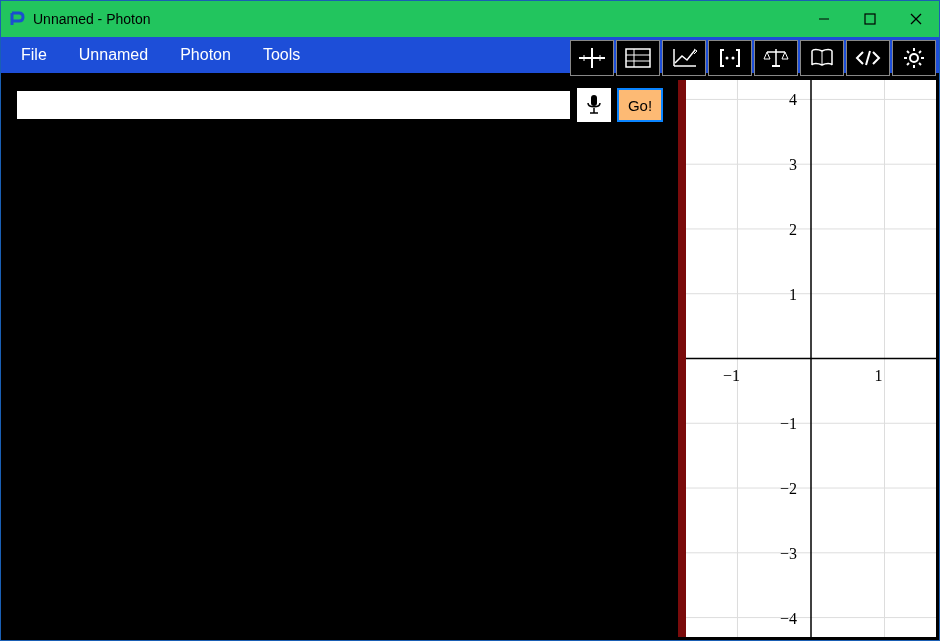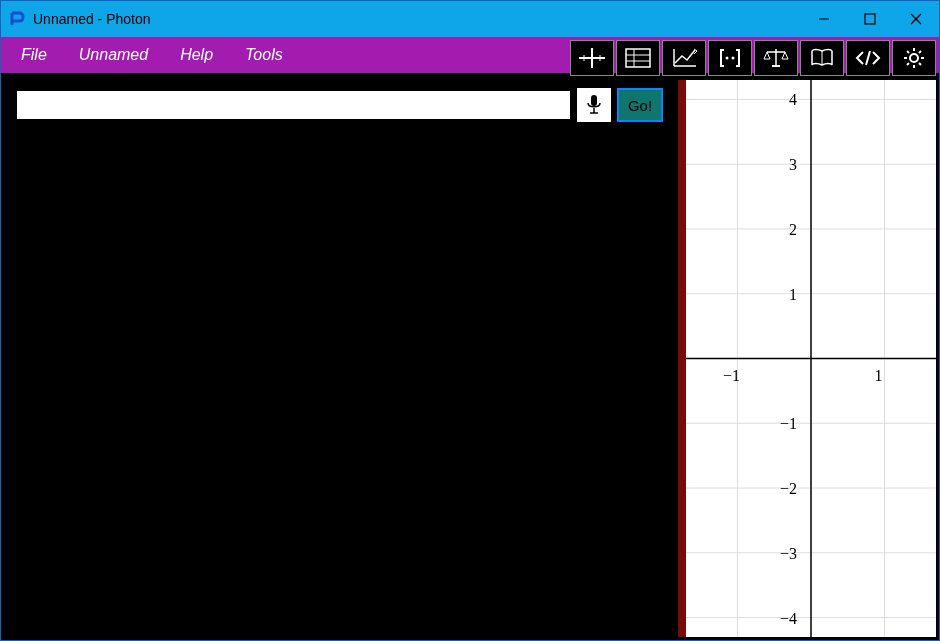--- a/index.html
+++ b/index.html
@@ -6,47 +6,46 @@
 body {
   width: 940px;
   height: 641px;
   font-family: "Segoe UI", Tahoma, sans-serif;
   background: #000;
   overflow: hidden;
   border: 1px solid #1a5fb4;
 }
 .titlebar {
   height: 36px;
-  background: #0ea5e9;
+  background: #22c55e;
   display: flex;
   align-items: center;
   padding-left: 8px;
   position: relative;
 }
 .titlebar .app-icon {
   width: 16px; height: 16px; margin-right: 8px;
 }
 .titlebar .title { font-size: 14px; color: #000; }
 .win-controls {
   position: absolute; right: 0; top: 0; height: 36px;
   display: flex;
 }
 .win-btn {
   width: 46px; height: 36px; display: flex;
   align-items: center; justify-content: center;
   color: #000;
 }
 .menubar {
   height: 36px;
-  background: #a21caf;
+  background: #1d4ed8;
   display: flex;
   align-items: center;
   padding: 0 20px;
   gap: 32px;
-  font-style: italic;
 }
 .menu-item {
   color: #fff; font-size: 16px; cursor: pointer;
 }
 .toolbar-icons {
   position: absolute; right: 4px; top: 40px;
   display: flex; gap: 2px;
 }
 .tool-icon {
   width: 44px; height: 36px;
@@ -69,21 +68,21 @@
   background: #fff; border: 1px solid #000;
   font-size: 14px; padding: 0 6px;
 }
 .mic-btn {
   width: 34px; height: 34px; background: #fff;
   display: flex; align-items: center; justify-content: center;
   cursor: pointer;
 }
 .go-btn {
   width: 46px; height: 34px;
-  background: #0f766e;
+  background: #fdba74;
   border: 2px solid #0a84ff;
   color: #000; font-size: 15px;
   display: flex; align-items: center; justify-content: center;
   cursor: pointer;
 }
 .workspace {
   position: absolute;
   left: 4px; top: 80px; right: 4px; bottom: 4px;
   background: #000;
 }
@@ -126,21 +125,21 @@
           <line x1="1" y1="1" x2="11" y2="11" stroke="#000" stroke-width="1.2"></line>
           <line x1="11" y1="1" x2="1" y2="11" stroke="#000" stroke-width="1.2"></line>
         </svg>
     </div>
   </div>
 </div>
 
 <div class="menubar">
   <span class="menu-item">File</span>
   <span class="menu-item">Unnamed</span>
-  <span class="menu-item">Help</span>
+  <span class="menu-item">Photon</span>
   <span class="menu-item">Tools</span>
 </div>
 
 <div class="toolbar-icons">
   <div class="tool-icon">
     <svg width="30" height="24" viewBox="0 0 30 24">
         <line x1="2" y1="12" x2="28" y2="12" stroke="#fff" stroke-width="2"></line>
         <line x1="15" y1="2" x2="15" y2="22" stroke="#fff" stroke-width="2"></line>
         <line x1="7" y1="9" x2="7" y2="15" stroke="#fff"></line>
         <line x1="23" y1="9" x2="23" y2="15" stroke="#fff"></line>

